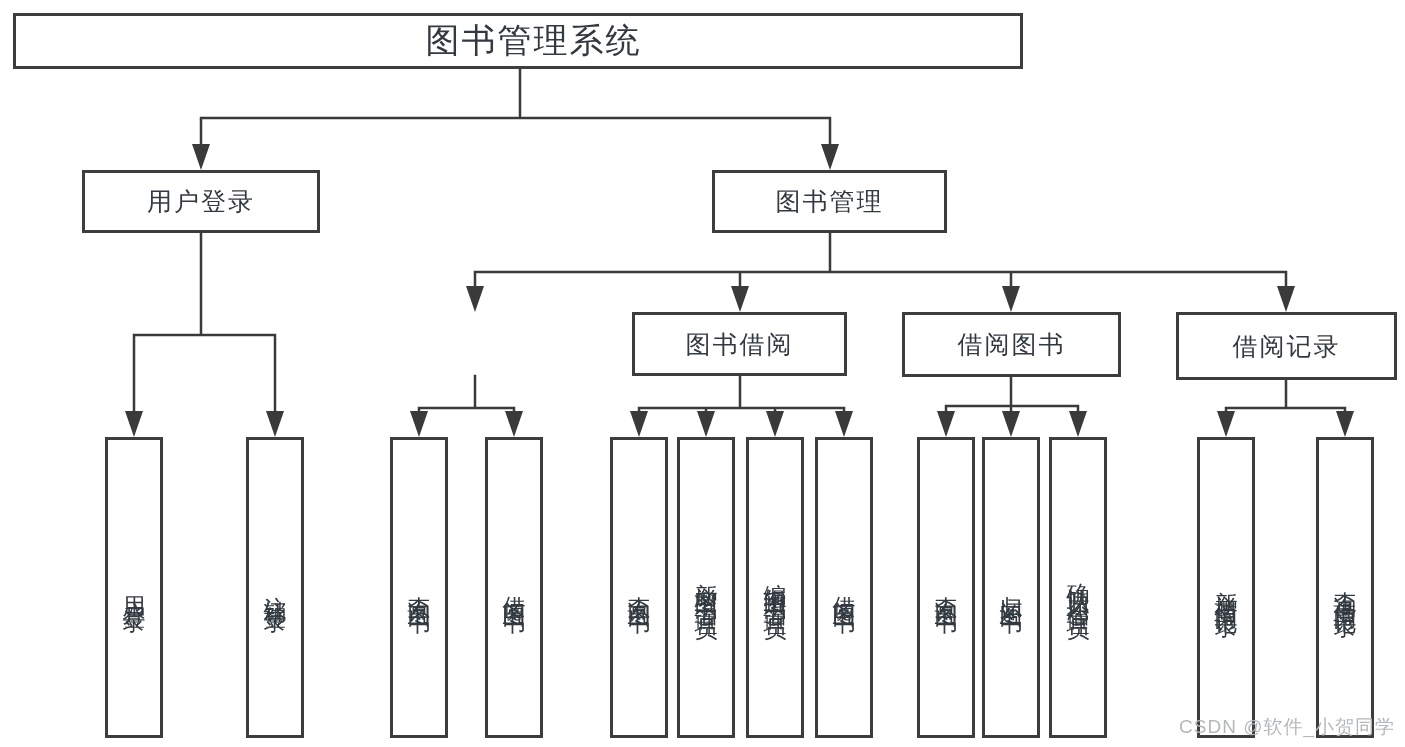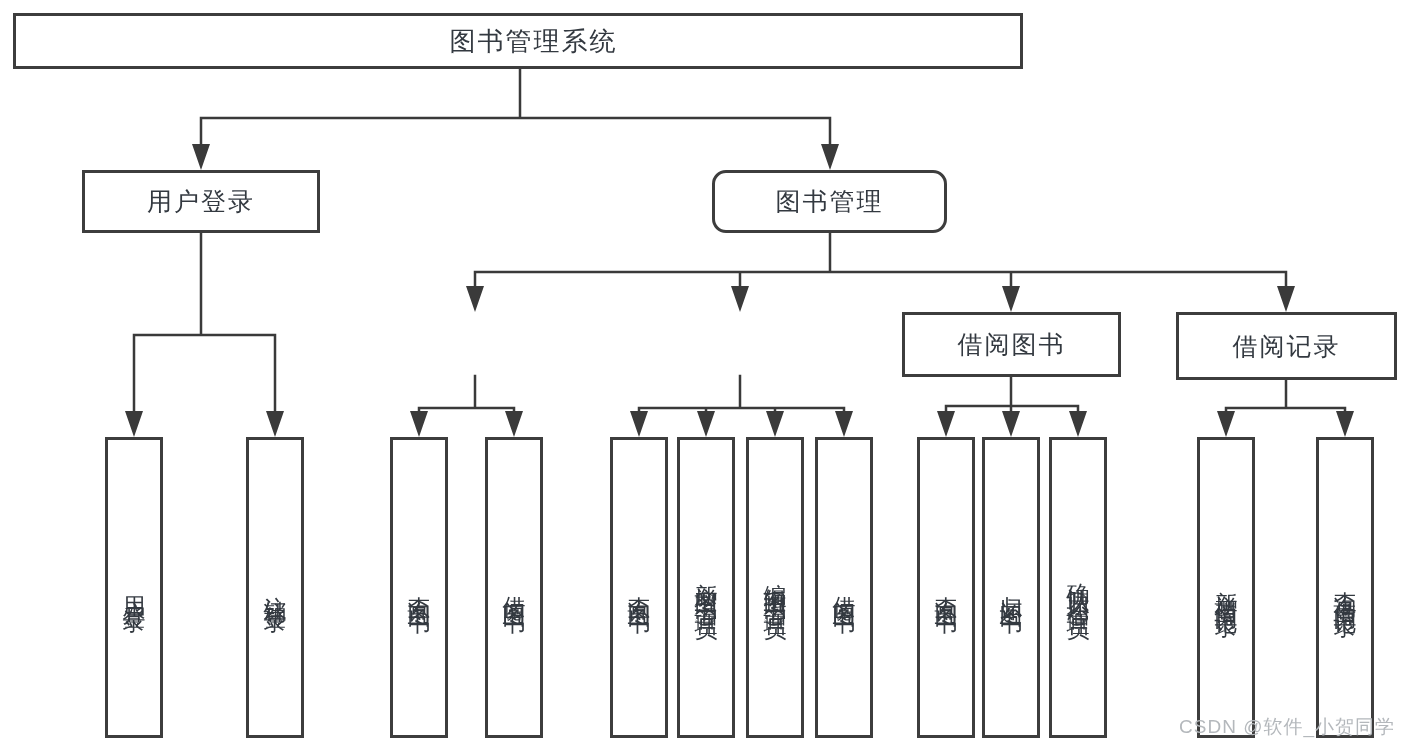--- a/index.html
+++ b/index.html
@@ -22,21 +22,21 @@
     position: absolute;
     box-sizing: border-box;
     border: 3px solid #3d3d3d;
     background: #ffffff;
     display: flex;
     align-items: center;
     justify-content: center;
     text-align: center;
   }
   .hnode { font-size: 25px; letter-spacing: 2px; }
-  .root  { font-size: 26px; padding-left: 31px; }
+  .root  { font-size: 34px; padding-left: 31px; }
   .leaf {
     writing-mode: vertical-rl;
     text-orientation: mixed;
     font-size: 23px;
     letter-spacing: 5px;
     line-height: 1;
   }
   .watermark {
     position: absolute;
     right: 10px;
@@ -74,24 +74,27 @@
              M1336 411 L1354 411 L1345 437 Z"></path>
   </svg>
 
   <div class="node hnode root" style="left:13px; top:13px; width:1010px; height:56px;">
     <span>图书管理系统</span>
   </div>
 
   <div class="node hnode" style="left:82px; top:170px; width:238px; height:63px;">
     <span>用户登录</span>
   </div>
-  <div class="node hnode" style="left:712px; top:170px; width:235px; height:63px;border-radius:14px;">
+  <div class="node hnode" style="left:712px; top:170px; width:235px; height:63px;">
     <span>图书管理</span>
   </div>
 
+  <div class="node hnode" style="left:632px; top:312px; width:215px; height:64px;">
+    <span>图书借阅</span>
+  </div>
   <div class="node hnode" style="left:902px; top:312px; width:219px; height:65px;">
     <span>借阅图书</span>
   </div>
   <div class="node hnode" style="left:1176px; top:312px; width:221px; height:68px;">
     <span>借阅记录</span>
   </div>
 
   <div class="node leaf" style="left:105px; top:437px; width:58px; height:301px;">
     <span>用户登录</span>
   </div>

